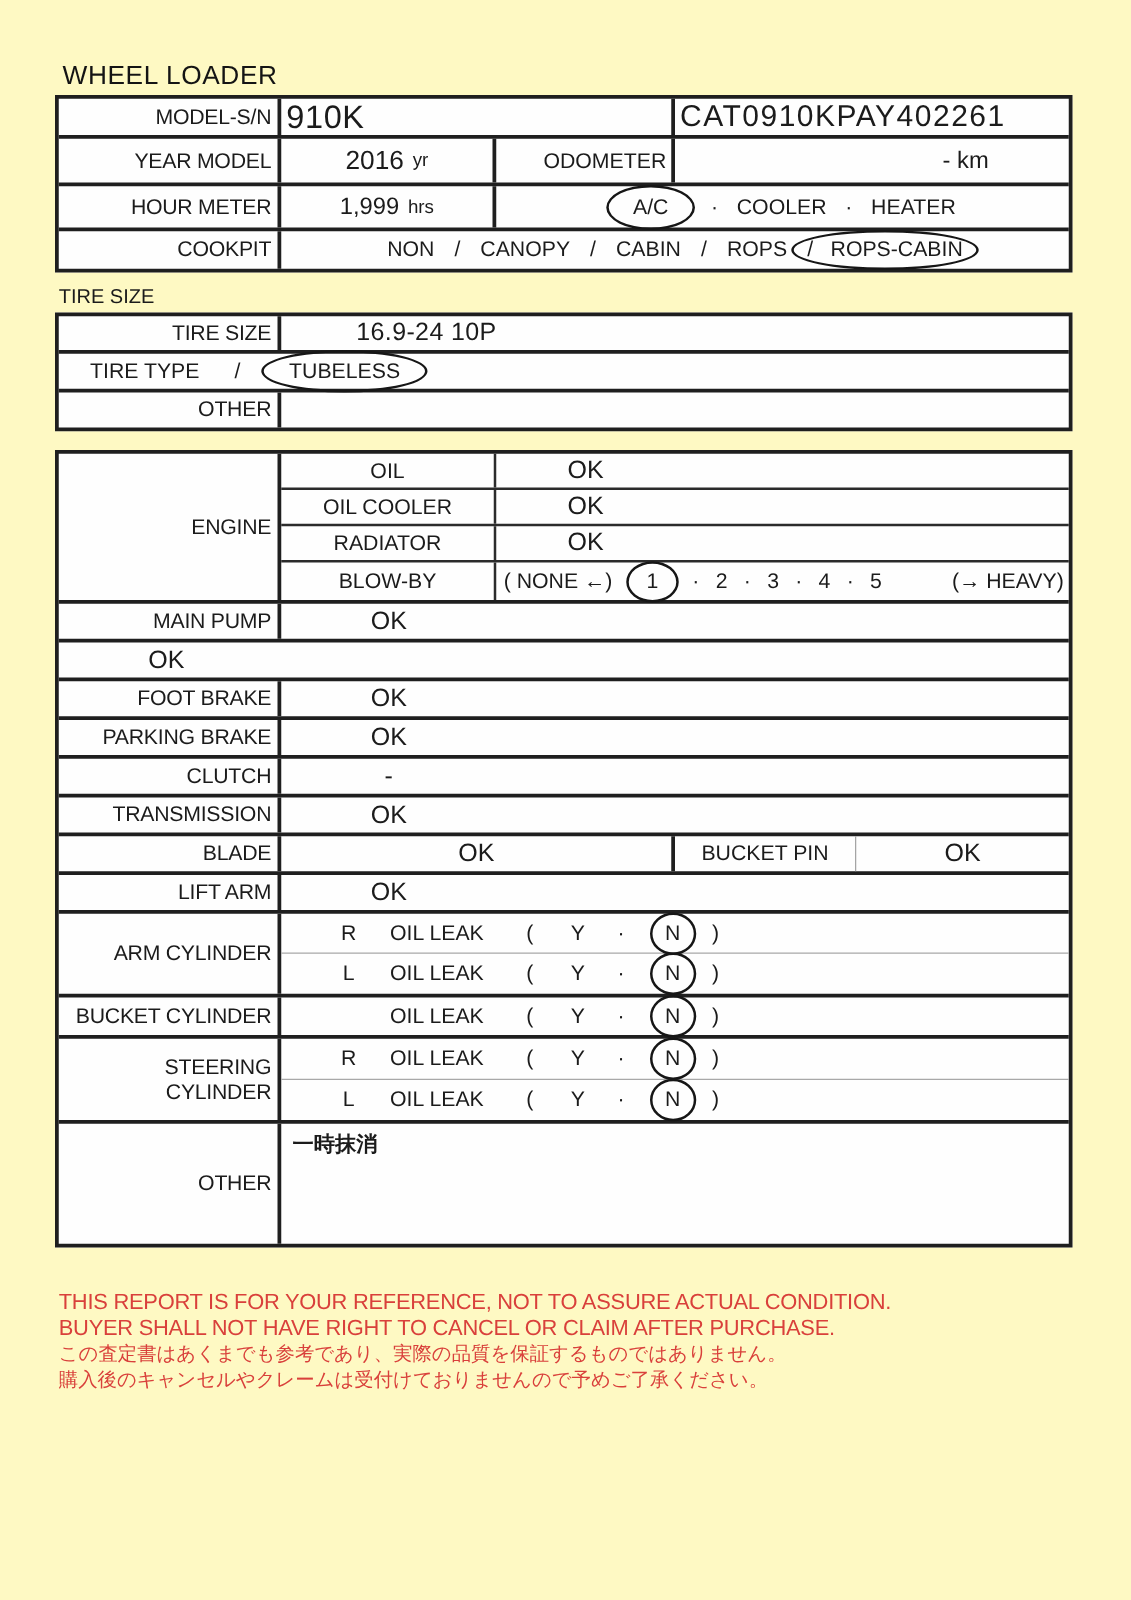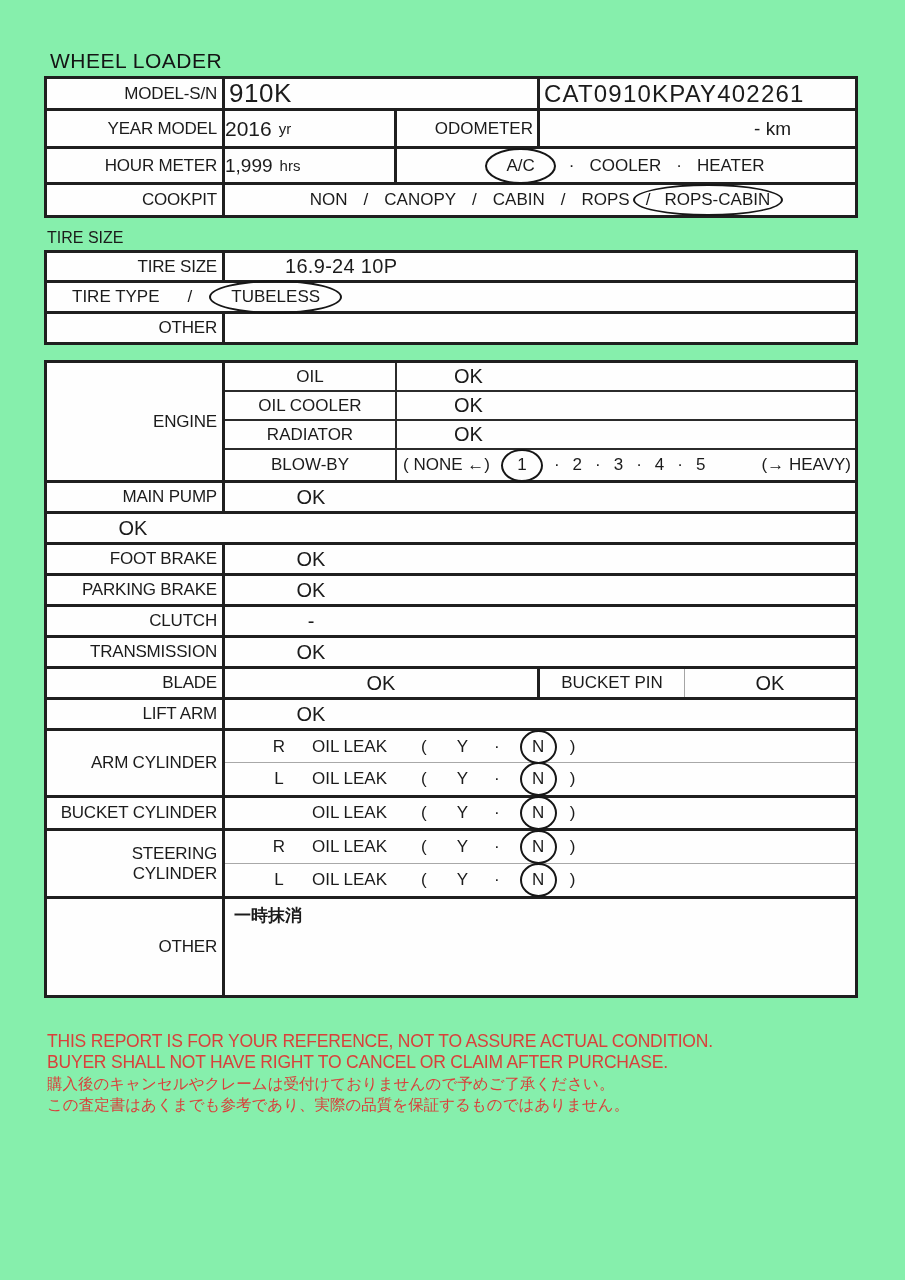--- a/index.html
+++ b/index.html
@@ -1,37 +1,37 @@
 <!DOCTYPE html>
 <html><head>
 <meta charset="utf-8">
 <style>
   * { box-sizing: border-box; margin: 0; padding: 0; }
   html,body { background:#e8e8e8; }
   .page {
     position: relative; width: 905px; height: 1280px;
-    background: #86efac; color:#1b1b1b;
+    background: #fef9c3; color:#1b1b1b;
     font-family: "Liberation Sans", sans-serif;
     overflow: hidden; margin: 0 auto;
   }
   .title { position:absolute; top:49px; left:50px; font-size:21px; letter-spacing:.5px; color:#141414; }
   .tbl { position:absolute; left:44px; width:814px; border:3px solid #1f1f1f; background:#fefefe; }
   .t1 { top:76px; }
   .tire-label { position:absolute; top:229px; left:47px; font-size:16px; }
   .t2 { top:250px; }
   .t3 { top:360px; }
   .row { display:flex; border-bottom:3px solid #1f1f1f; align-items:stretch; }
   .row:last-child { border-bottom:none; }
   .cell { display:flex; align-items:center; }
   .lbl { width:178px; border-right:3px solid #1f1f1f; justify-content:flex-end; padding-right:5px; font-size:17px; letter-spacing:-.2px;text-align:center; }
   
   .r1{height:32px;} .r2{height:38px;} .r3{height:36px;} .r4{height:30px;}
   .model-cell { width:315px; border-right:3px solid #1f1f1f; font-size:26px; padding-left:4px; letter-spacing:.5px;text-align:center; }
   .serial-cell { flex:1; font-size:24px; padding-left:4px; letter-spacing:1.2px;text-align:right; }
-  .cval { width:172px; border-right:3px solid #1f1f1f; font-size:21px; }
+  .cval { width:172px; border-right:3px solid #1f1f1f; justify-content:center; font-size:21px; }
   .cval .unit { font-size:15px; margin-left:7px; }
   .hval { font-size:19px; }
   .odo { width:143px; border-right:3px solid #1f1f1f; justify-content:flex-end; padding-right:4px; font-size:17px; }
   .kmval { flex:1; justify-content:flex-end; padding-right:64px; font-size:19px; }
   .climate { flex:1; justify-content:center; gap:15px; font-size:17px; }
   .cockpit { flex:1; justify-content:center; gap:16px; font-size:17px;border-radius:10px; }
   
   .circle { display:inline-flex; align-items:center; justify-content:center;
             border:2.5px solid #161616; border-radius:50%; }
   .c-ac   { padding:6px 19px; margin:-9px -2px; }
@@ -327,17 +327,17 @@
     <div class="section other-sec">
       <div class="sec-lbl">OTHER</div>
       <div class="other-val">一時抹消</div>
     </div>
 
   </div>
 
   <div class="disclaimer">
     <div class="en">THIS REPORT IS FOR YOUR REFERENCE, NOT TO ASSURE ACTUAL CONDITION.</div>
     <div class="en">BUYER SHALL NOT HAVE RIGHT TO CANCEL OR CLAIM AFTER PURCHASE.</div>
+    <div class="jp">この査定書はあくまでも参考であり、実際の品質を保証するものではありません。</div>
     <div class="jp">購入後のキャンセルやクレームは受付けておりませんので予めご了承ください。</div>
-    <div class="jp">この査定書はあくまでも参考であり、実際の品質を保証するものではありません。</div>
   </div>
 
 </div>
 
 </body></html>

